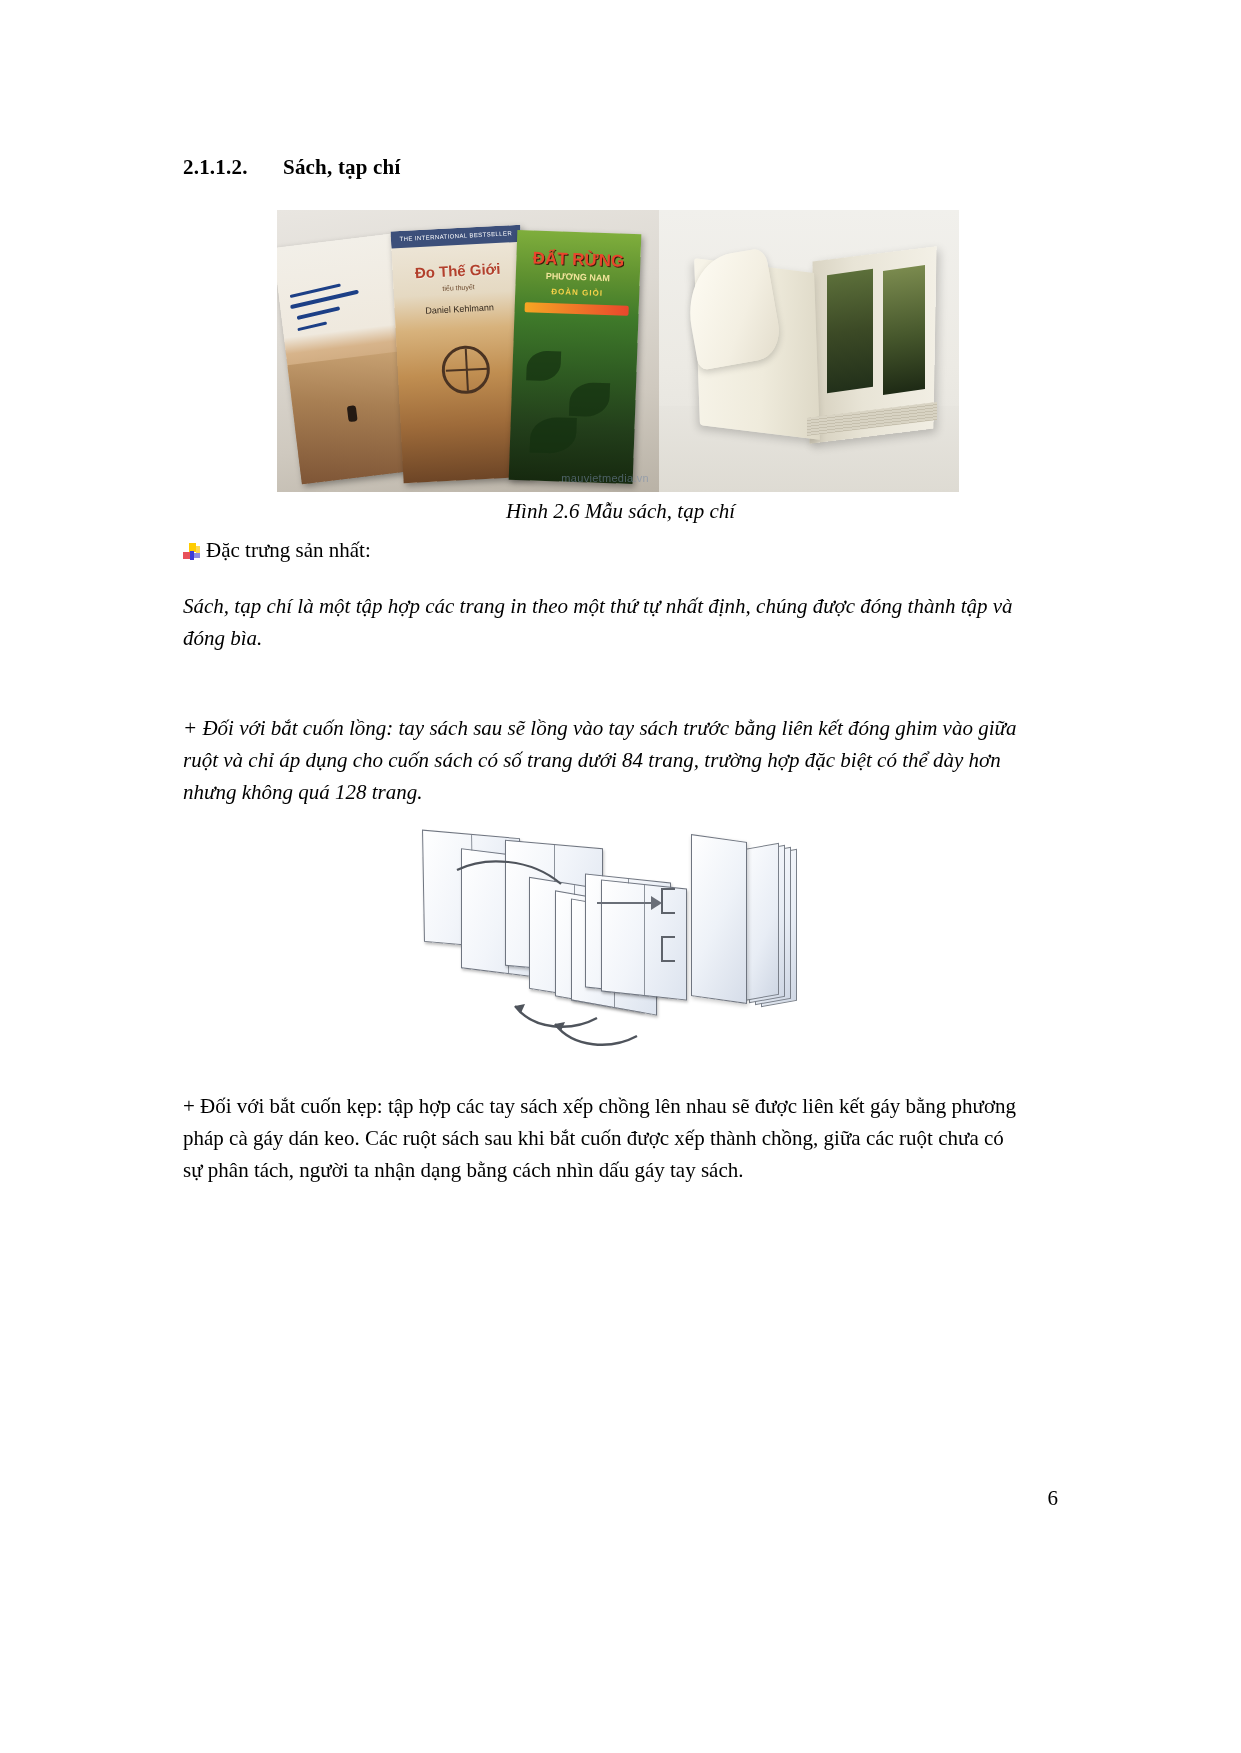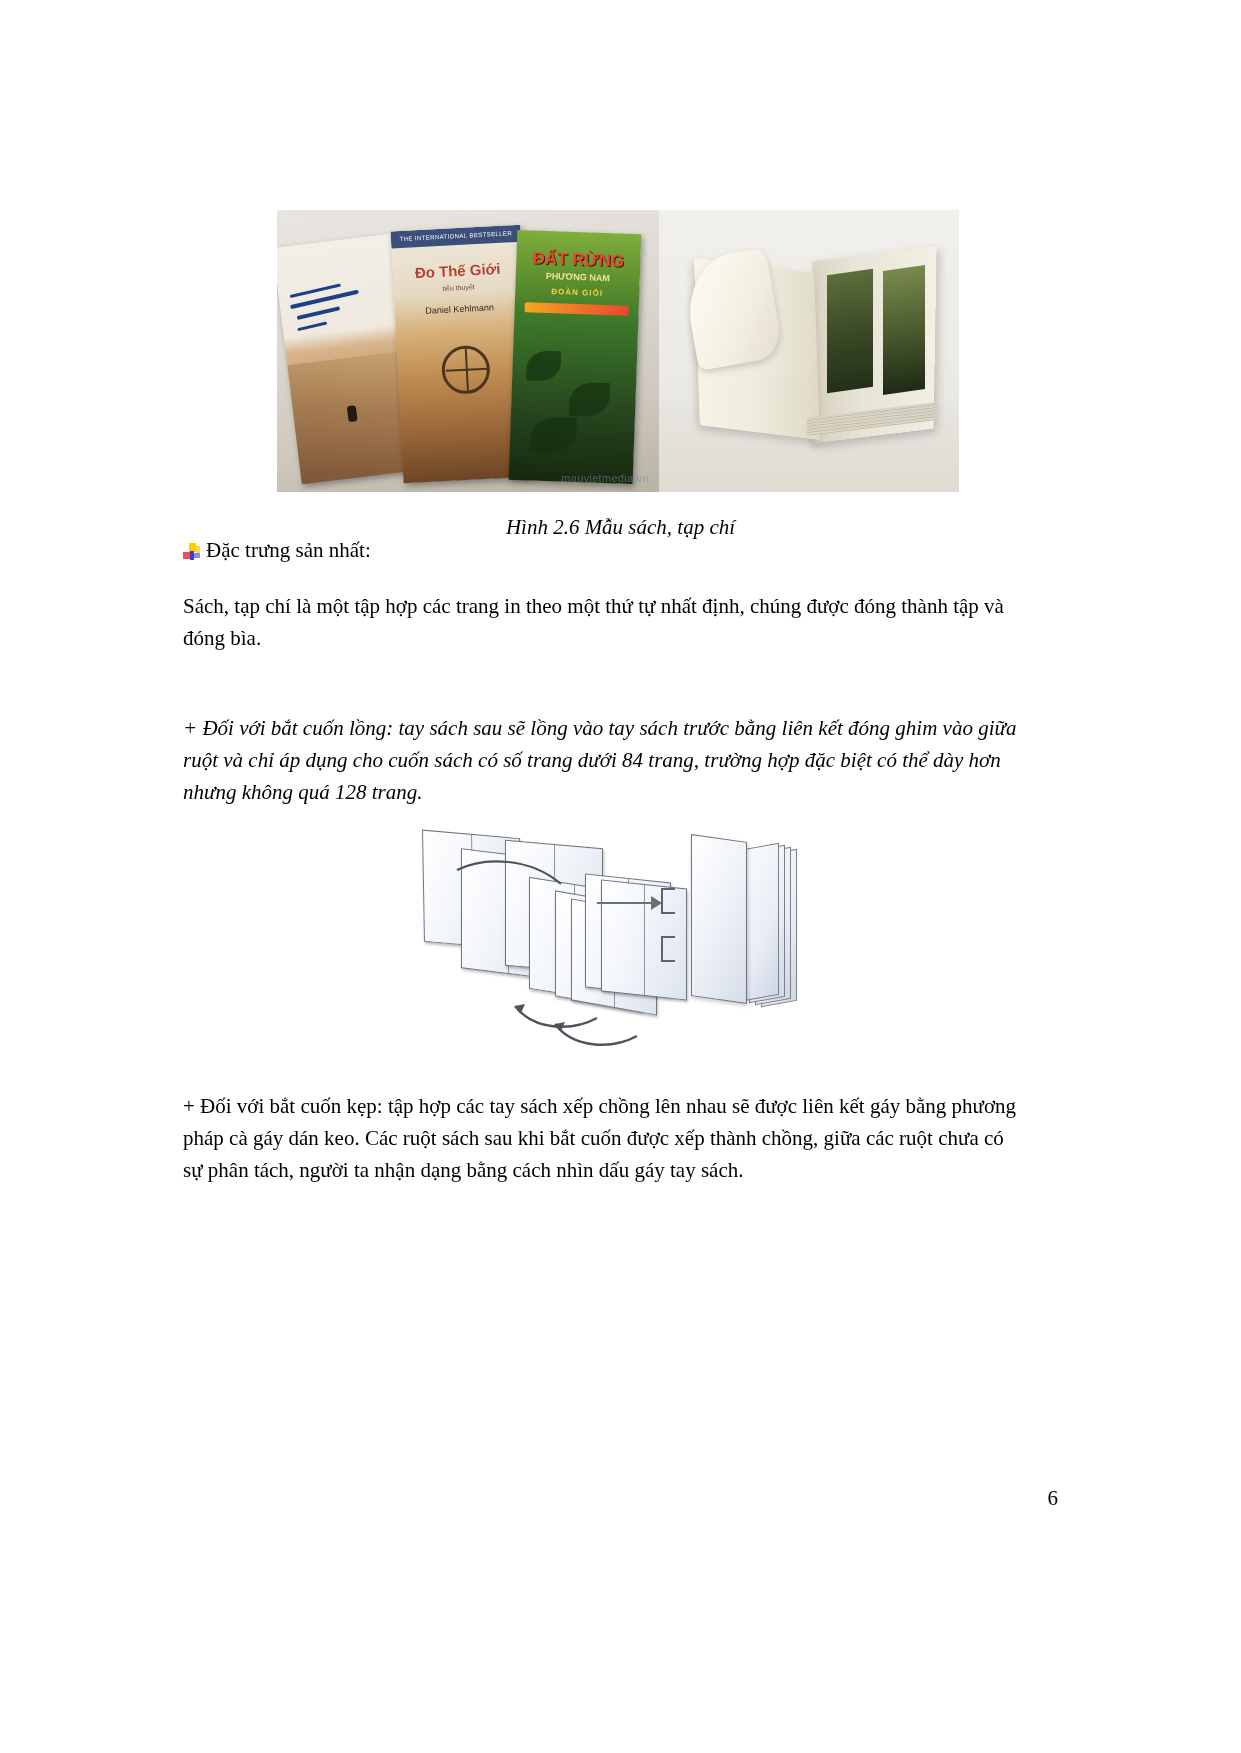--- a/index.html
+++ b/index.html
@@ -193,21 +193,21 @@
   }
 
   
   .caption {
     position: absolute;
     width: 100%;
     text-align: center;
     font-style: italic;
     font-size: 21px;
   }
-  .cap26 { top: 499px; left: 0; margin-top: 16px; }
+  .cap26 { top: 499px; left: 0; }
   .cap27 { top: 1056px; left: 0; }
 
   
   .bullet-line {
     position: absolute;
     left: 183px; top: 538px;
     font-size: 21px;
     display: flex;
     align-items: center;
     gap: 6px;
@@ -229,21 +229,21 @@
   
   p.body {
     position: absolute;
     margin: 0;
     left: 183px;
     width: 840px;
     font-size: 21px;
     line-height: 32px;
     text-align: left;
   }
-  .p1   { top: 590px; }
+  .p1   { top: 590px; font-style: italic; }
   .dash { top: 654px; left: 183px; width: 840px; }
   .dash .d { display:inline-block; width: 28px; }
   .p2   { top: 712px; font-style: italic; }
   .p3   { top: 1090px; }
 
   
   .fig27 {
     position: absolute;
     left: 405px; top: 832px;
     width: 420px; height: 215px;
@@ -315,20 +315,23 @@
     right: 183px;
     top: 1486px;
     font-size: 21px;
   }
 </style>
 </head>
 <body>
 
 <div class="page">
 
+  <div class="heading">
+    <span class="num">2.1.1.2.</span><span class="ttl">Sách, tạp chí</span>
+  </div>
 
   <div class="fig26">
 
     <div class="photo-books">
       <div class="bg-grad"></div>
 
       <div class="bk bk1">
         <div class="road"></div>
         <div class="rider"></div>
         <div class="hw">

